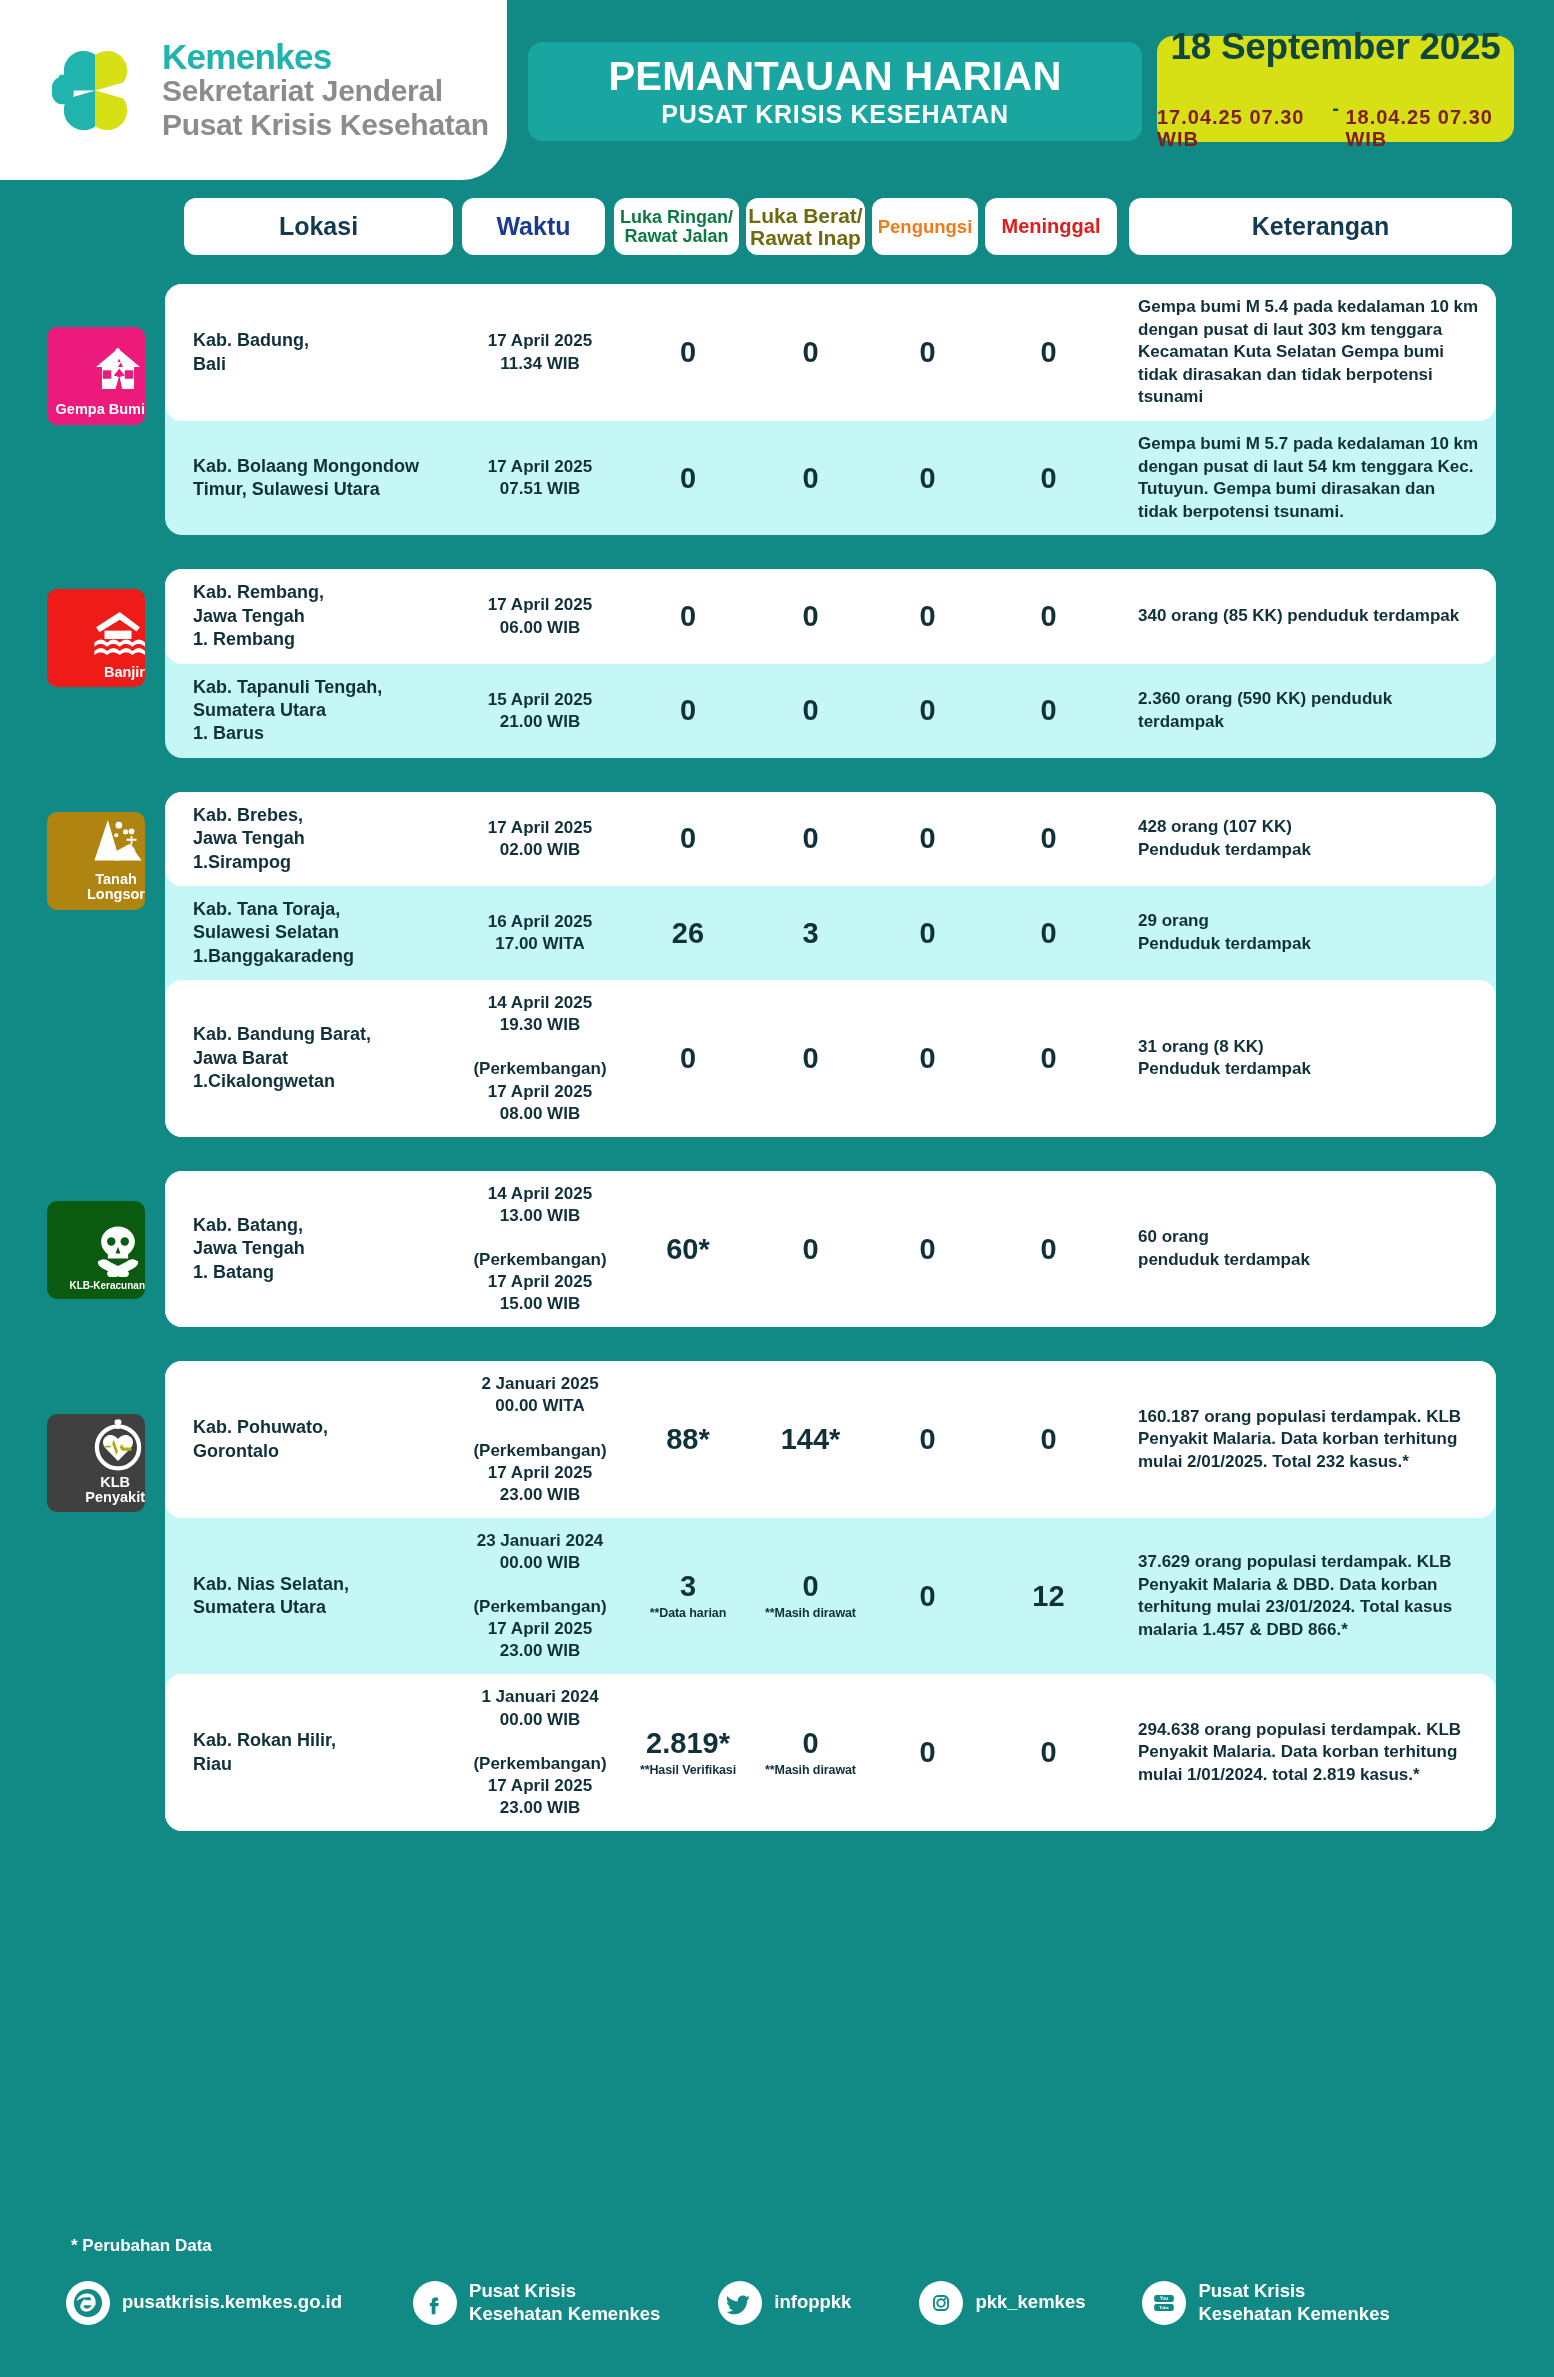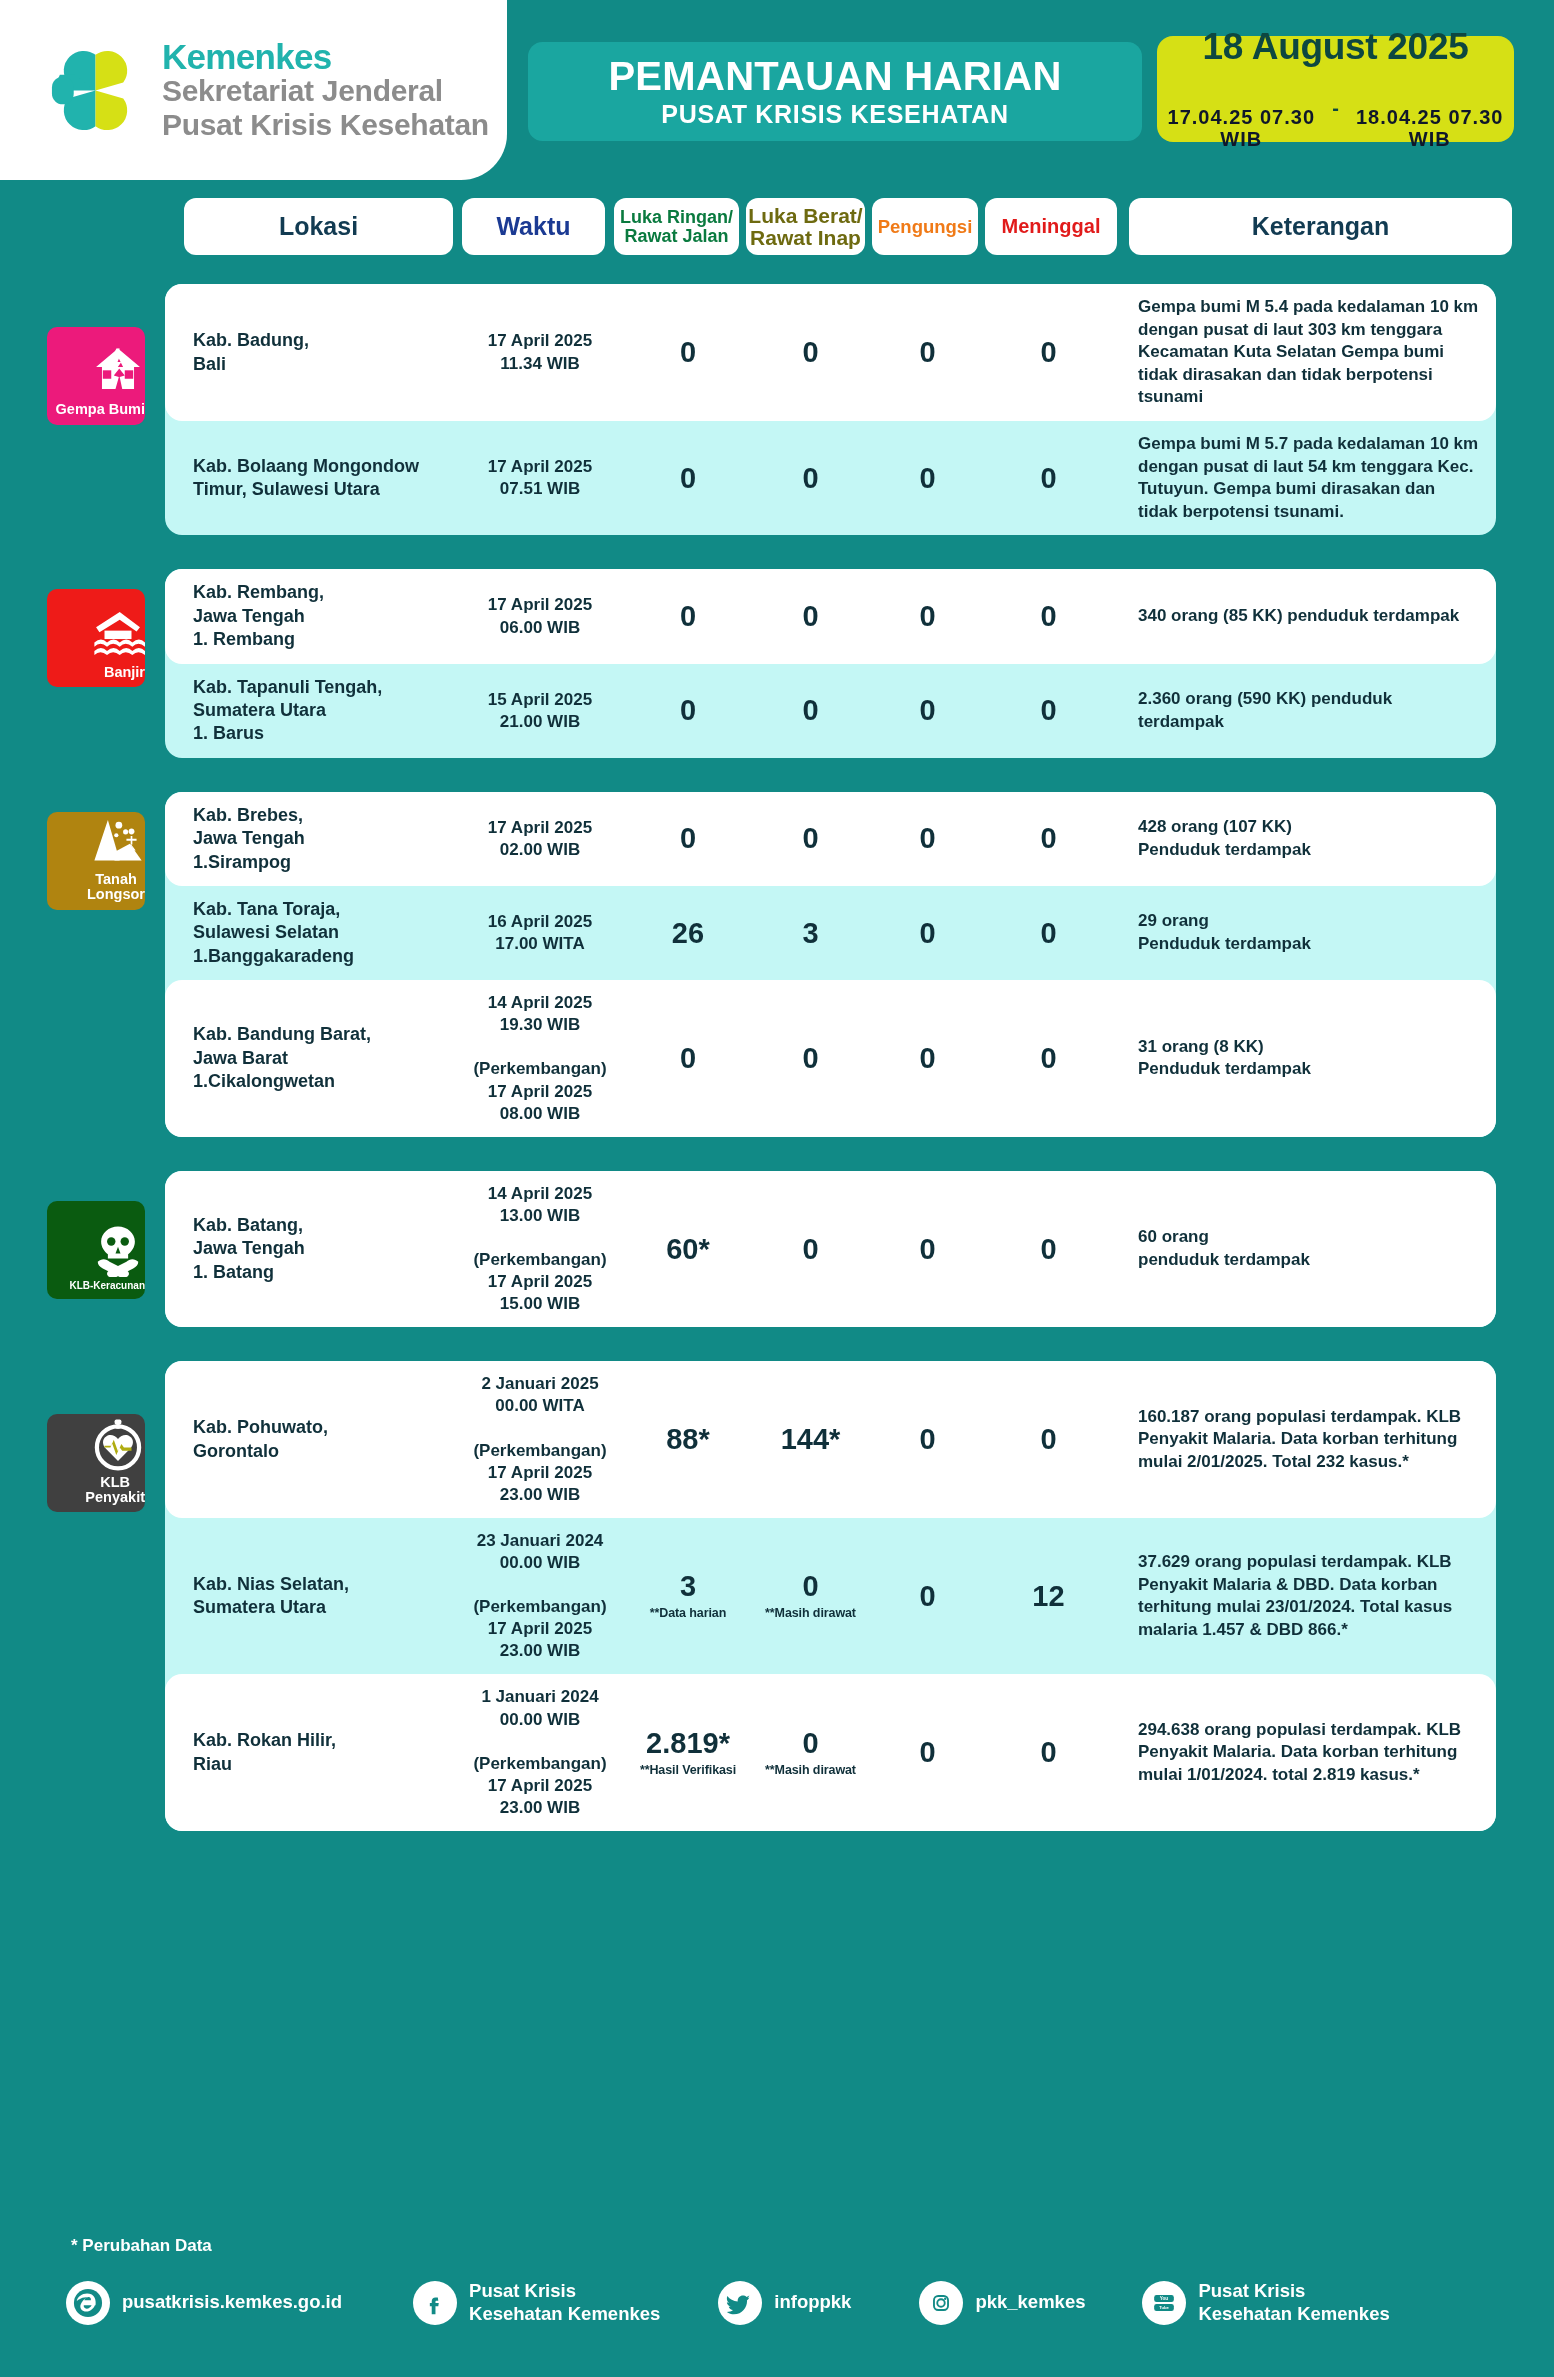--- a/index.html
+++ b/index.html
@@ -56,22 +56,22 @@
   }
   .date-big {
     font-size: 37px; font-weight: bold; color: #0d4740;
     line-height: 1; letter-spacing: -0.3px;
   }
   .date-range {
     display: flex; align-items: center; justify-content: center;
     margin-top: 2.6px; gap: 6.6px;
   }
   .date-col {
-    font-size: 20px; font-weight: bold; color: #0f172a;
-    line-height: 1.08; text-align: center; letter-spacing: 1px; margin-top: 40px;
+    font-size: 20px; font-weight: bold; color: #7f1d1d;
+    line-height: 1.08; letter-spacing: 1px; margin-top: 40px;
   }
   .date-dash { font-size: 20px; font-weight: bold; color: #0d4740; }
 
   
   .colheads {
     position: absolute; left: 0; top: 198px;
     width: 1555px; height: 57px;
   }
   .chip {
     position: absolute; top: 0; height: 57px;
@@ -204,21 +204,21 @@
       <div class="logo-l3">Pusat Krisis Kesehatan</div>
     </div>
   </div>
 
   <div class="title-card">
     <div class="title-main">PEMANTAUAN HARIAN</div>
     <div class="title-sub">PUSAT KRISIS KESEHATAN</div>
   </div>
 
   <div class="date-card">
-    <div class="date-big">18 August 2025</div>
+    <div class="date-big">18 September 2025</div>
     <div class="date-range">
       <div class="date-col">17.04.25
 07.30 WIB</div>
       <div class="date-dash">-</div>
       <div class="date-col">18.04.25
 07.30 WIB</div>
     </div>
   </div>
 </div>
 

